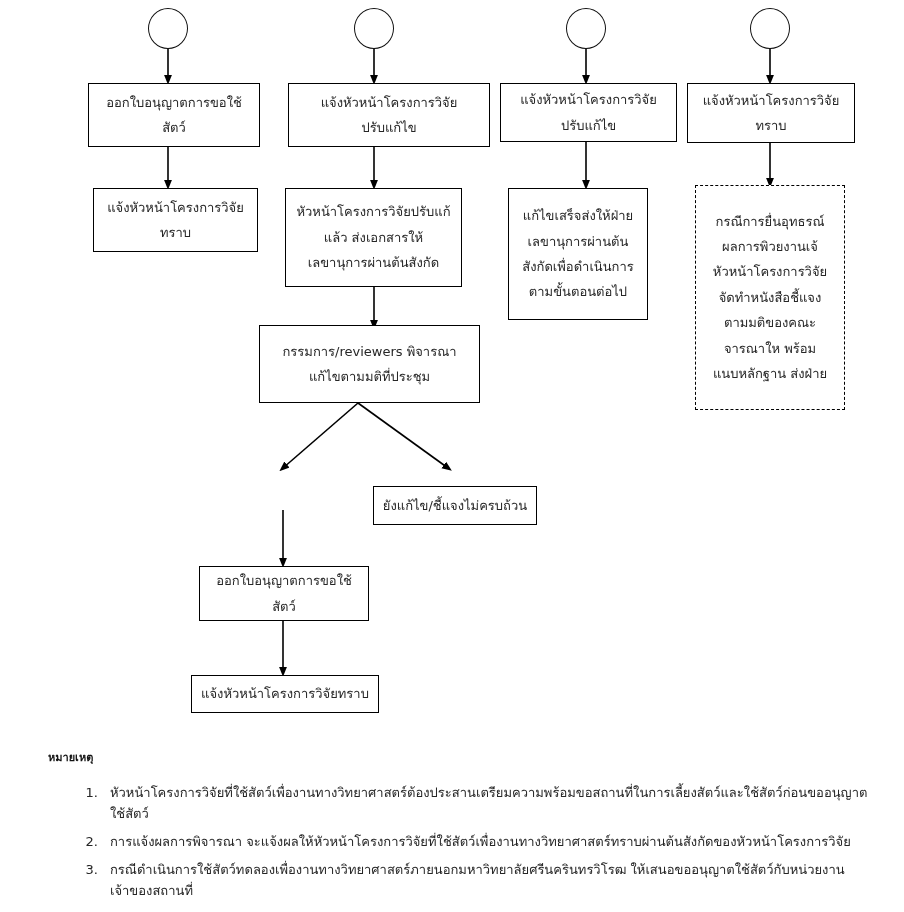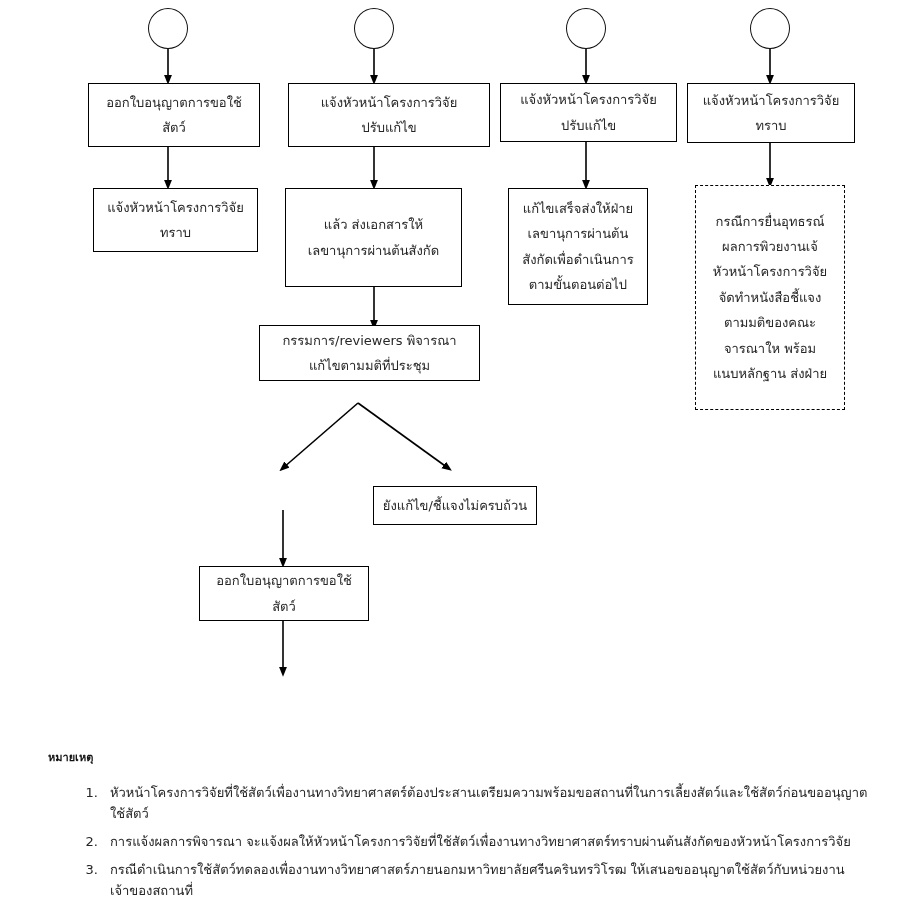--- a/index.html
+++ b/index.html
@@ -141,56 +141,60 @@
     <span class="ln">แจ้งหัวหน้าโครงการวิจัย</span>
     <span class="ln">ทราบ</span>
   </div>
 
   <div class="node" style="left:93px; top:188px; width:165px; height:64px;">
     <span class="ln">แจ้งหัวหน้าโครงการวิจัย</span>
     <span class="ln">ทราบ</span>
   </div>
 
   <div class="node" style="left:285px; top:188px; width:177px; height:99px;">
+    <span class="ln">หัวหน้าโครงการวิจัยปรับแก้</span>
     <span class="ln">แล้ว ส่งเอกสารให้</span>
     <span class="ln">เลขานุการผ่านต้นสังกัด</span>
   </div>
 
-  <div class="node" style="left:508px; top:188px; width:140px; height:117px;">
+  <div class="node" style="left:508px; top:188px; width:140px; height:132px;">
     <span class="ln">แก้ไขเสร็จส่งให้ฝ่าย</span>
     <span class="ln">เลขานุการผ่านต้น</span>
     <span class="ln">สังกัดเพื่อดำเนินการ</span>
     <span class="ln">ตามขั้นตอนต่อไป</span>
   </div>
 
   <div class="node dashed" style="left:695px; top:185px; width:150px; height:225px;">
     <span class="ln">กรณีการยื่นอุทธรณ์</span>
     <span class="ln">ผลการพิวยงานเจ้</span>
     <span class="ln">หัวหน้าโครงการวิจัย</span>
     <span class="ln">จัดทำหนังสือชี้แจง</span>
     <span class="ln">ตามมติของคณะ</span>
     <span class="ln">จารณาให พร้อม</span>
     <span class="ln">แนบหลักฐาน ส่งฝ่าย</span>
   </div>
 
-  <div class="node" style="left:259px; top:325px; width:221px; height:56px;">
+  <div class="node" style="left:259px; top:325px; width:221px; height:78px;">
     <span class="ln">กรรมการ/reviewers พิจารณา</span>
     <span class="ln">แก้ไขตามมติที่ประชุม</span>
   </div>
 
 
   <div class="node" style="left:373px; top:486px; width:164px; height:39px;">
     <span class="ln">ยังแก้ไข/ชี้แจงไม่ครบถ้วน</span>
   </div>
 
   <div class="node" style="left:199px; top:566px; width:170px; height:55px;">
     <span class="ln">ออกใบอนุญาตการขอใช้</span>
     <span class="ln">สัตว์</span>
   </div>
 
+  <div class="node" style="left:191px; top:675px; width:188px; height:38px;">
+    <span class="ln">แจ้งหัวหน้าโครงการวิจัยทราบ</span>
+  </div>
 
   <div class="notes">
     <div class="notes-title">หมายเหตุ</div>
     <ol>
       <li>หัวหน้าโครงการวิจัยที่ใช้สัตว์เพื่องานทางวิทยาศาสตร์ต้องประสานเตรียมความพร้อมขอสถานที่ในการเลี้ยงสัตว์และใช้สัตว์ก่อนขออนุญาตใช้สัตว์</li>
       <li>การแจ้งผลการพิจารณา จะแจ้งผลให้หัวหน้าโครงการวิจัยที่ใช้สัตว์เพื่องานทางวิทยาศาสตร์ทราบผ่านต้นสังกัดของหัวหน้าโครงการวิจัย</li>
       <li>กรณีดำเนินการใช้สัตว์ทดลองเพื่องานทางวิทยาศาสตร์ภายนอกมหาวิทยาลัยศรีนครินทรวิโรฒ ให้เสนอขออนุญาตใช้สัตว์กับหน่วยงานเจ้าของสถานที่</li>
     </ol>
   </div>
 

